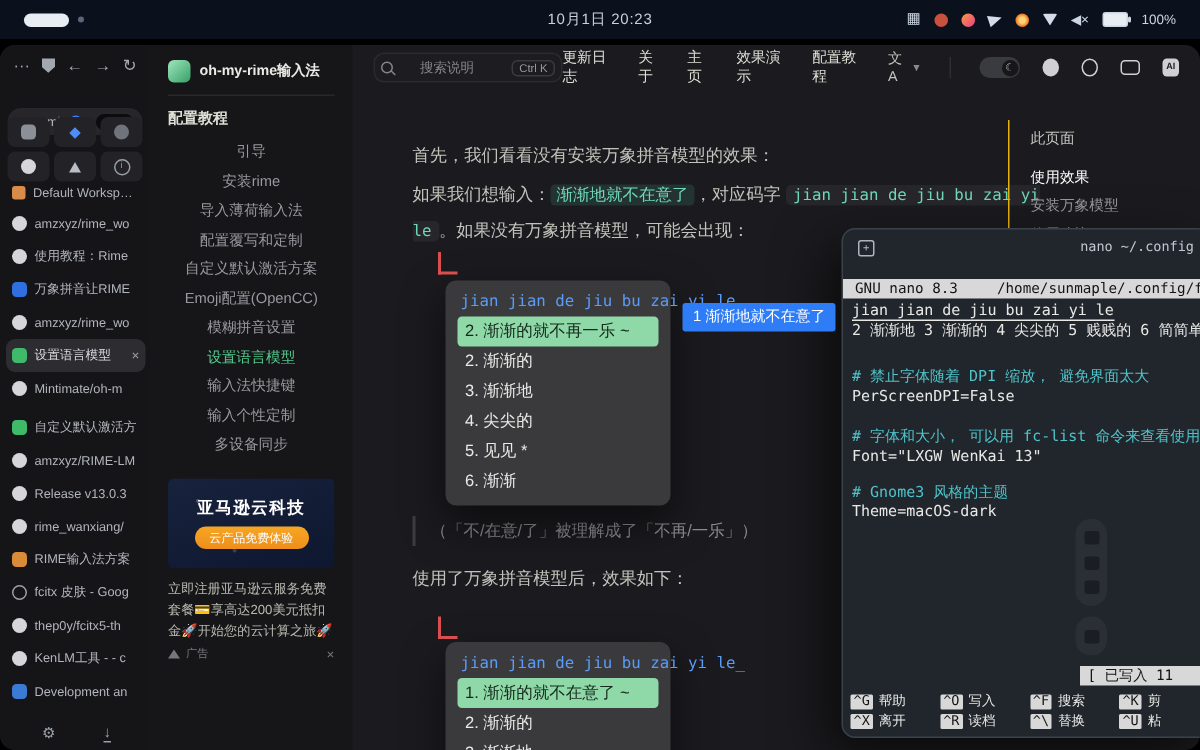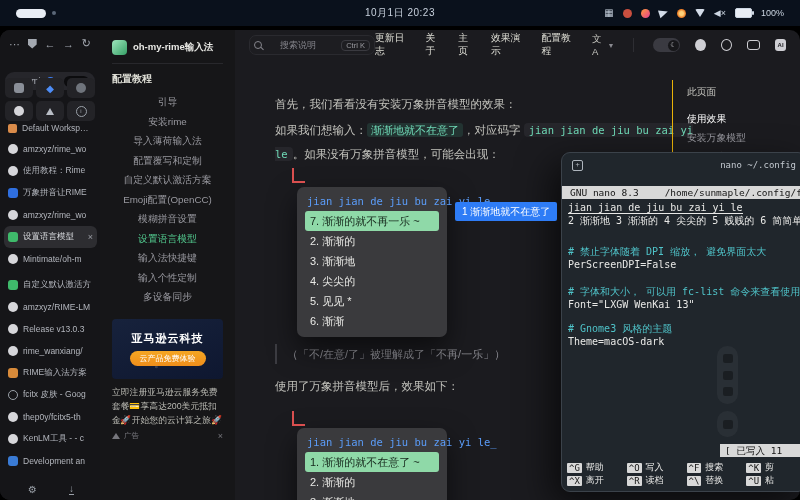--- a/index.html
+++ b/index.html
@@ -315,21 +315,21 @@
 
     <div class="content">
       <div class="p" style="left:40px;top:32px;">首先，我们看看没有安装万象拼音模型的效果：</div>
       <div class="p" style="left:40px;top:58px;width:430px;">
         <span>如果我们想输入：</span><span class="hl">渐渐地就不在意了</span><span>，对应码字 </span><span class="code">jian jian de jiu bu zai yi le</span><span>。如果没有万象拼音模型，可能会出现：</span>
       </div>
 
       <div class="lmark" style="left:57px;top:108px;"></div>
       <div class="imebox" style="left:62px;top:127px;">
         <div class="pre"><span>jian jian de jiu bu zai yi le</span><span>_</span></div>
-        <div class="cand sel">7. 渐渐的就不再一乐 ~</div>
+        <div class="cand sel">2. 渐渐的就不再一乐 ~</div>
         <div class="cand">2. 渐渐的</div>
         <div class="cand">3. 渐渐地</div>
         <div class="cand">4. 尖尖的</div>
         <div class="cand">5. 见见 *</div>
         <div class="cand">6. 渐渐</div>
       </div>
 
       <div class="bq" style="left:40px;top:284px;">（「不/在意/了」被理解成了「不再/一乐」）</div>
       <div class="p" style="left:40px;top:314px;">使用了万象拼音模型后，效果如下：</div>
 

